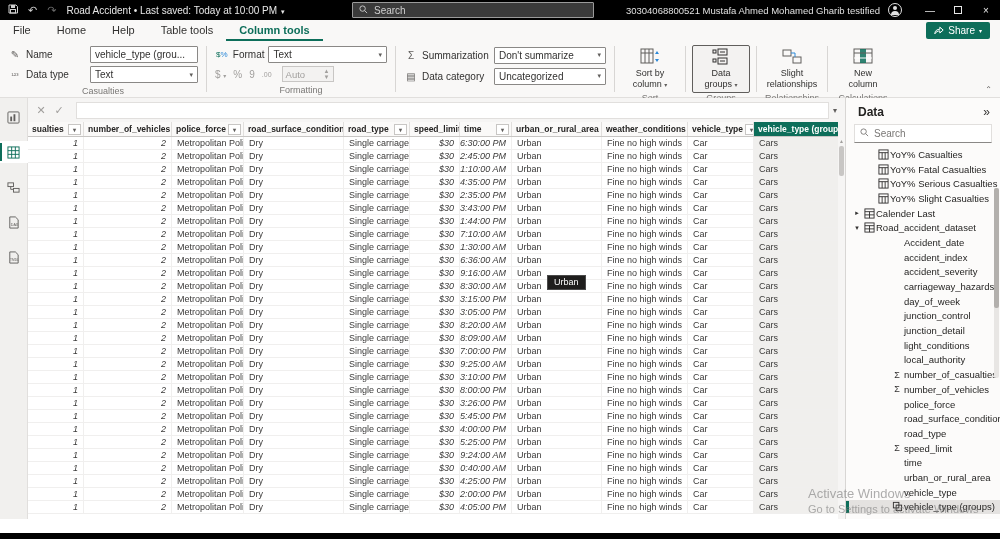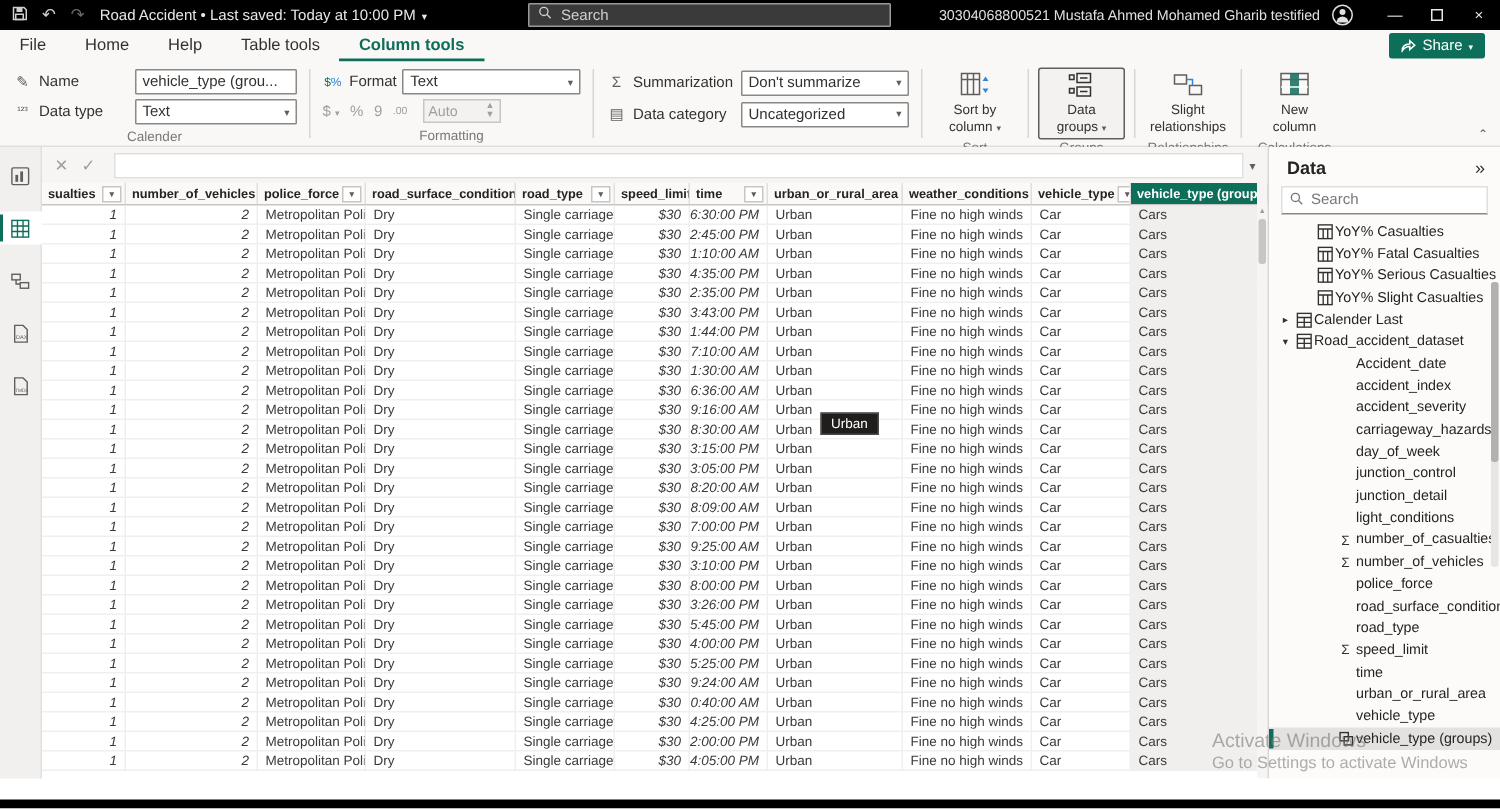--- a/index.html
+++ b/index.html
@@ -162,21 +162,21 @@
         <span class="ctl-input" style="width:108px; margin-left:auto">vehicle_type (grou...</span>
       </div>
       <div class="ctl-row">
         <span class="ctl-icon" style="font-size:7px">¹²³</span>
         <span class="ctl-label">Data type</span>
         <span class="ctl-select" style="width:108px; margin-left:auto">
             <span>Text</span>
             <span class="chev">▾</span>
           </span>
       </div>
-      <div class="rgroup-label">Calender</div>
+      <div class="rgroup-label">Casualties</div>
     </div>
     <div class="rdivider"></div>
 
     <div class="rgroup" style="width:188px">
       <div class="ctl-row">
         <span class="ctl-icon" style="font-size:8px;color:#0d6e5a">$<span style="color:#2b88d8">%</span></span>
         <span class="ctl-label">Format</span>
         <span class="ctl-select" style="width:120px; margin-left:auto">
             <span>Text</span>
             <span class="chev">▾</span>
@@ -880,20 +880,25 @@
           <span class="ficon"></span>
           <span>junction_detail</span>
         </div>
         <div class="dp-row" style="padding-left: 34px;">
           <span class="expander"></span>
           <span class="ficon"></span>
           <span>light_conditions</span>
         </div>
         <div class="dp-row" style="padding-left: 34px;">
           <span class="expander"></span>
+          <span class="ficon"></span>
+          <span>local_authority</span>
+        </div>
+        <div class="dp-row" style="padding-left: 34px;">
+          <span class="expander"></span>
           <span class="ficon">
             <span style="font-size:9px;color:#323130">Σ</span>
           </span>
           <span>number_of_casualties</span>
         </div>
         <div class="dp-row" style="padding-left: 34px;">
           <span class="expander"></span>
           <span class="ficon">
             <span style="font-size:9px;color:#323130">Σ</span>
           </span>

